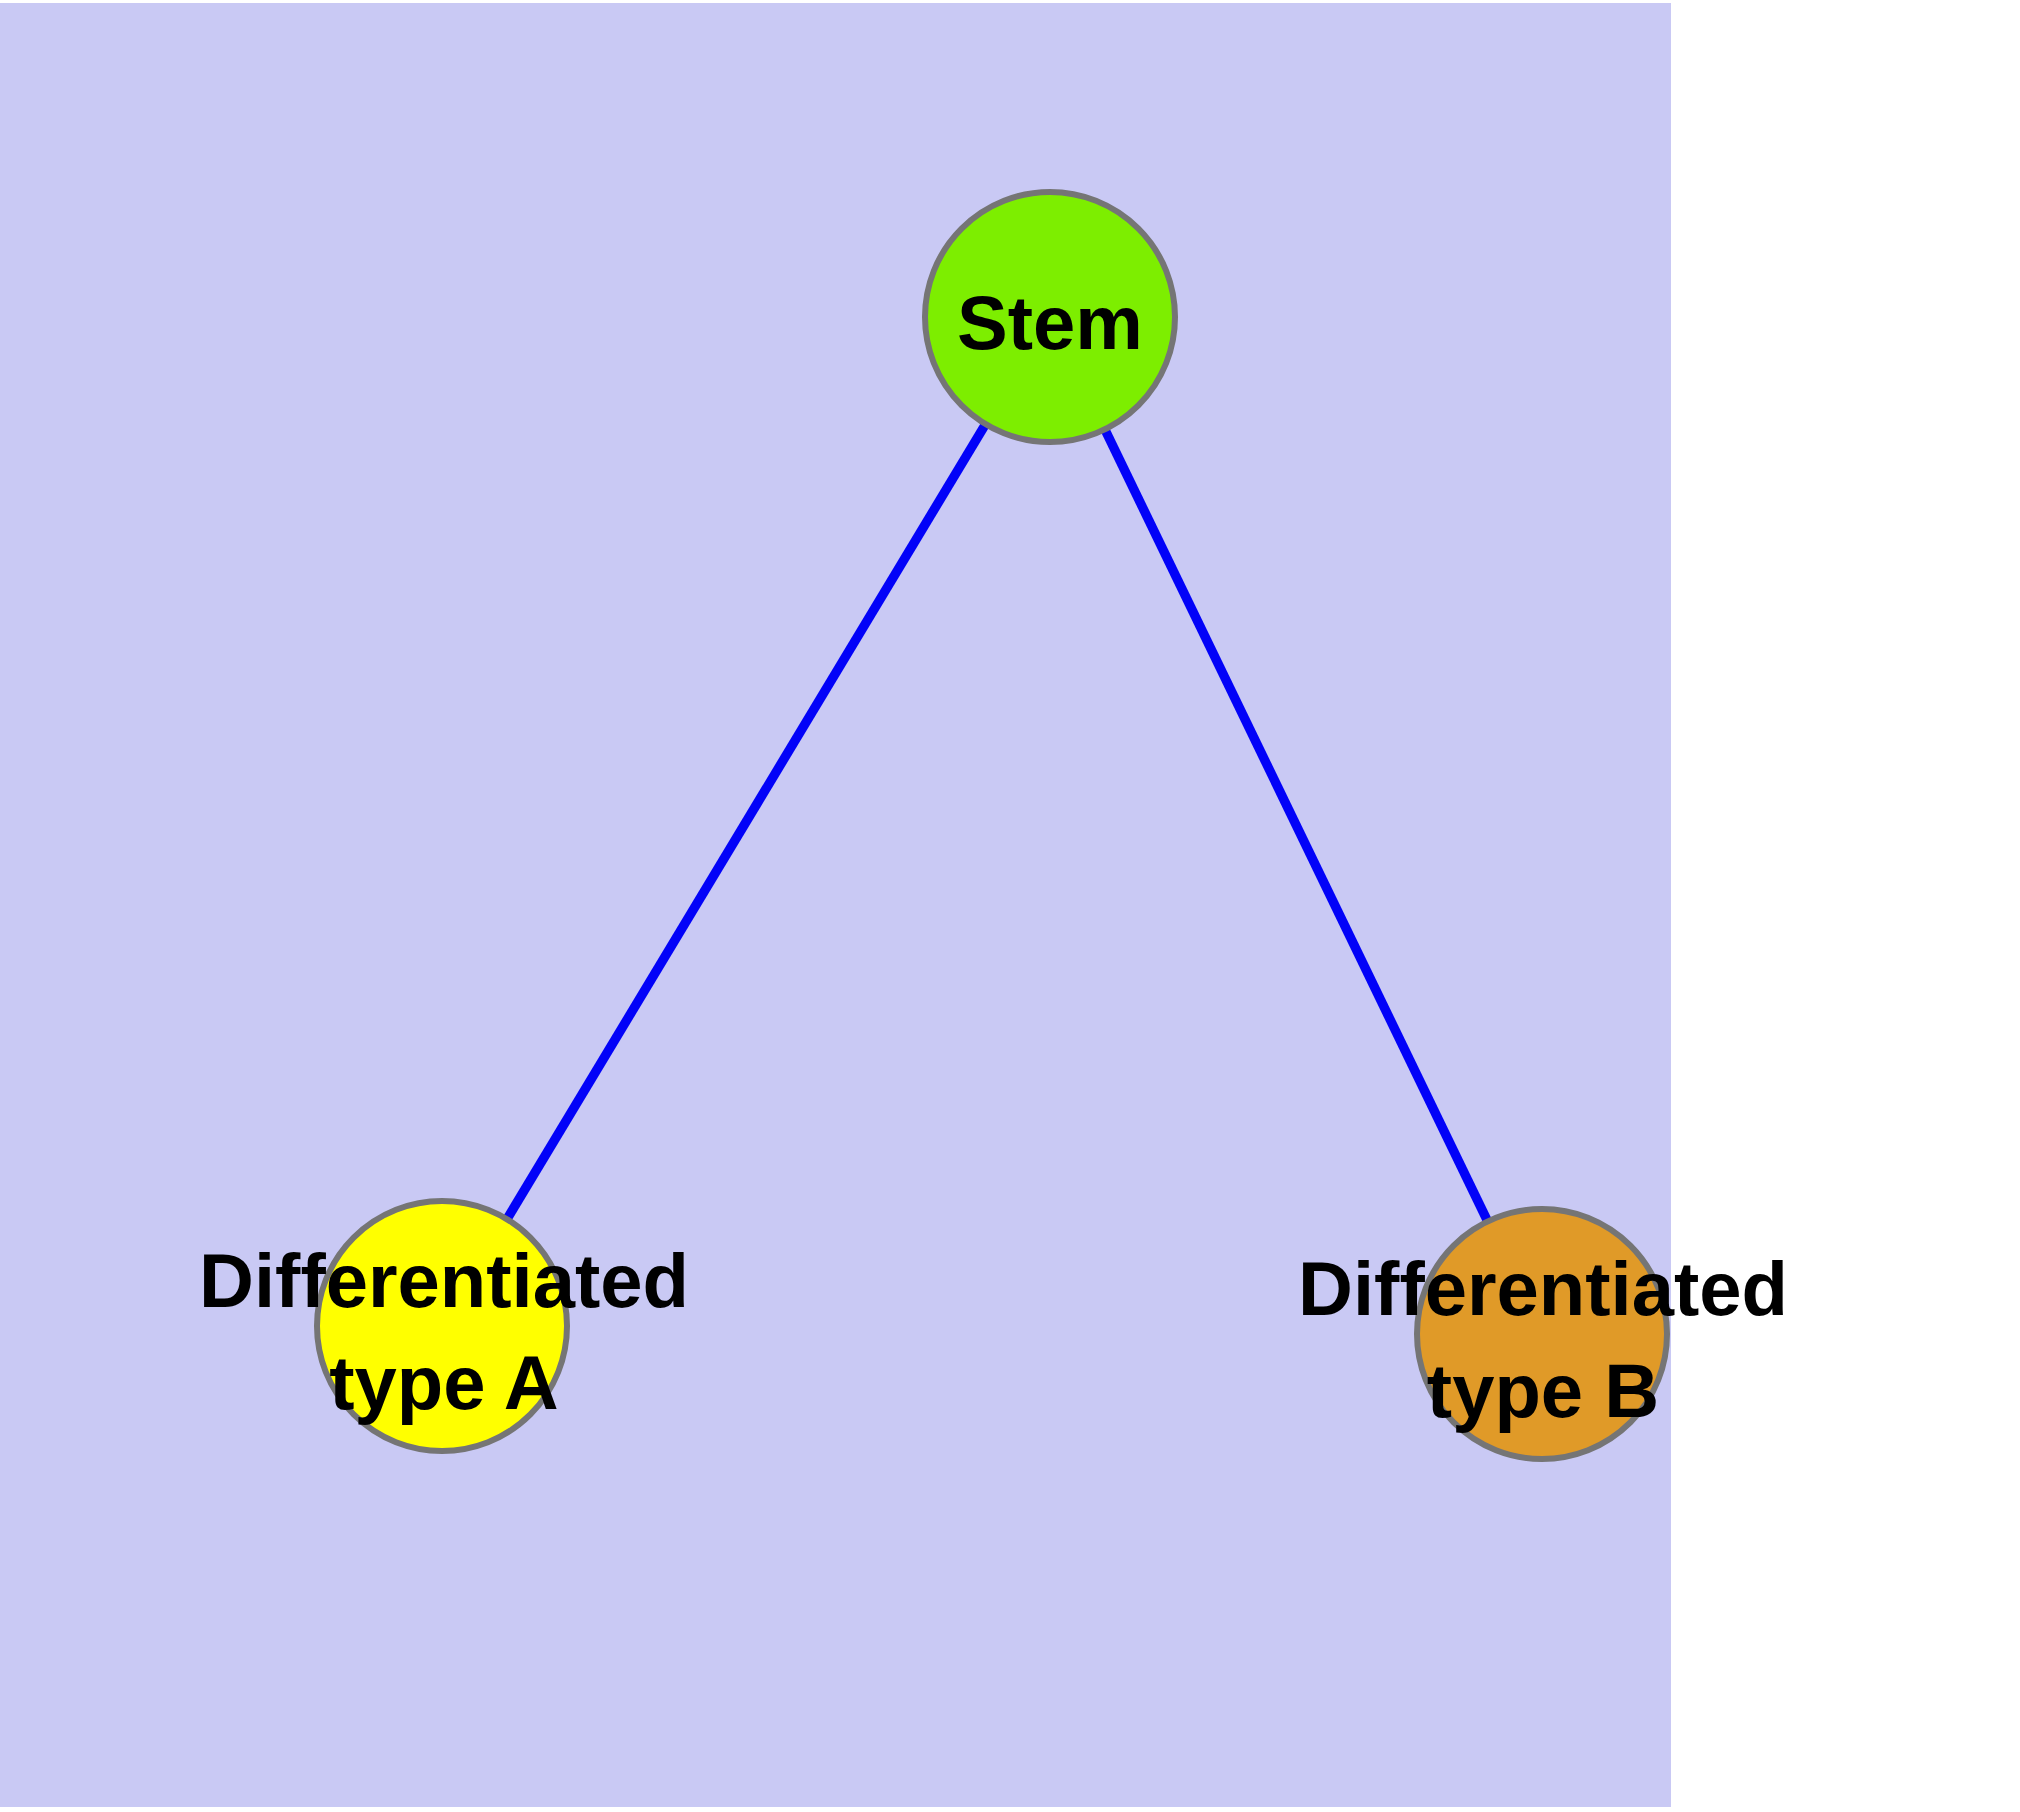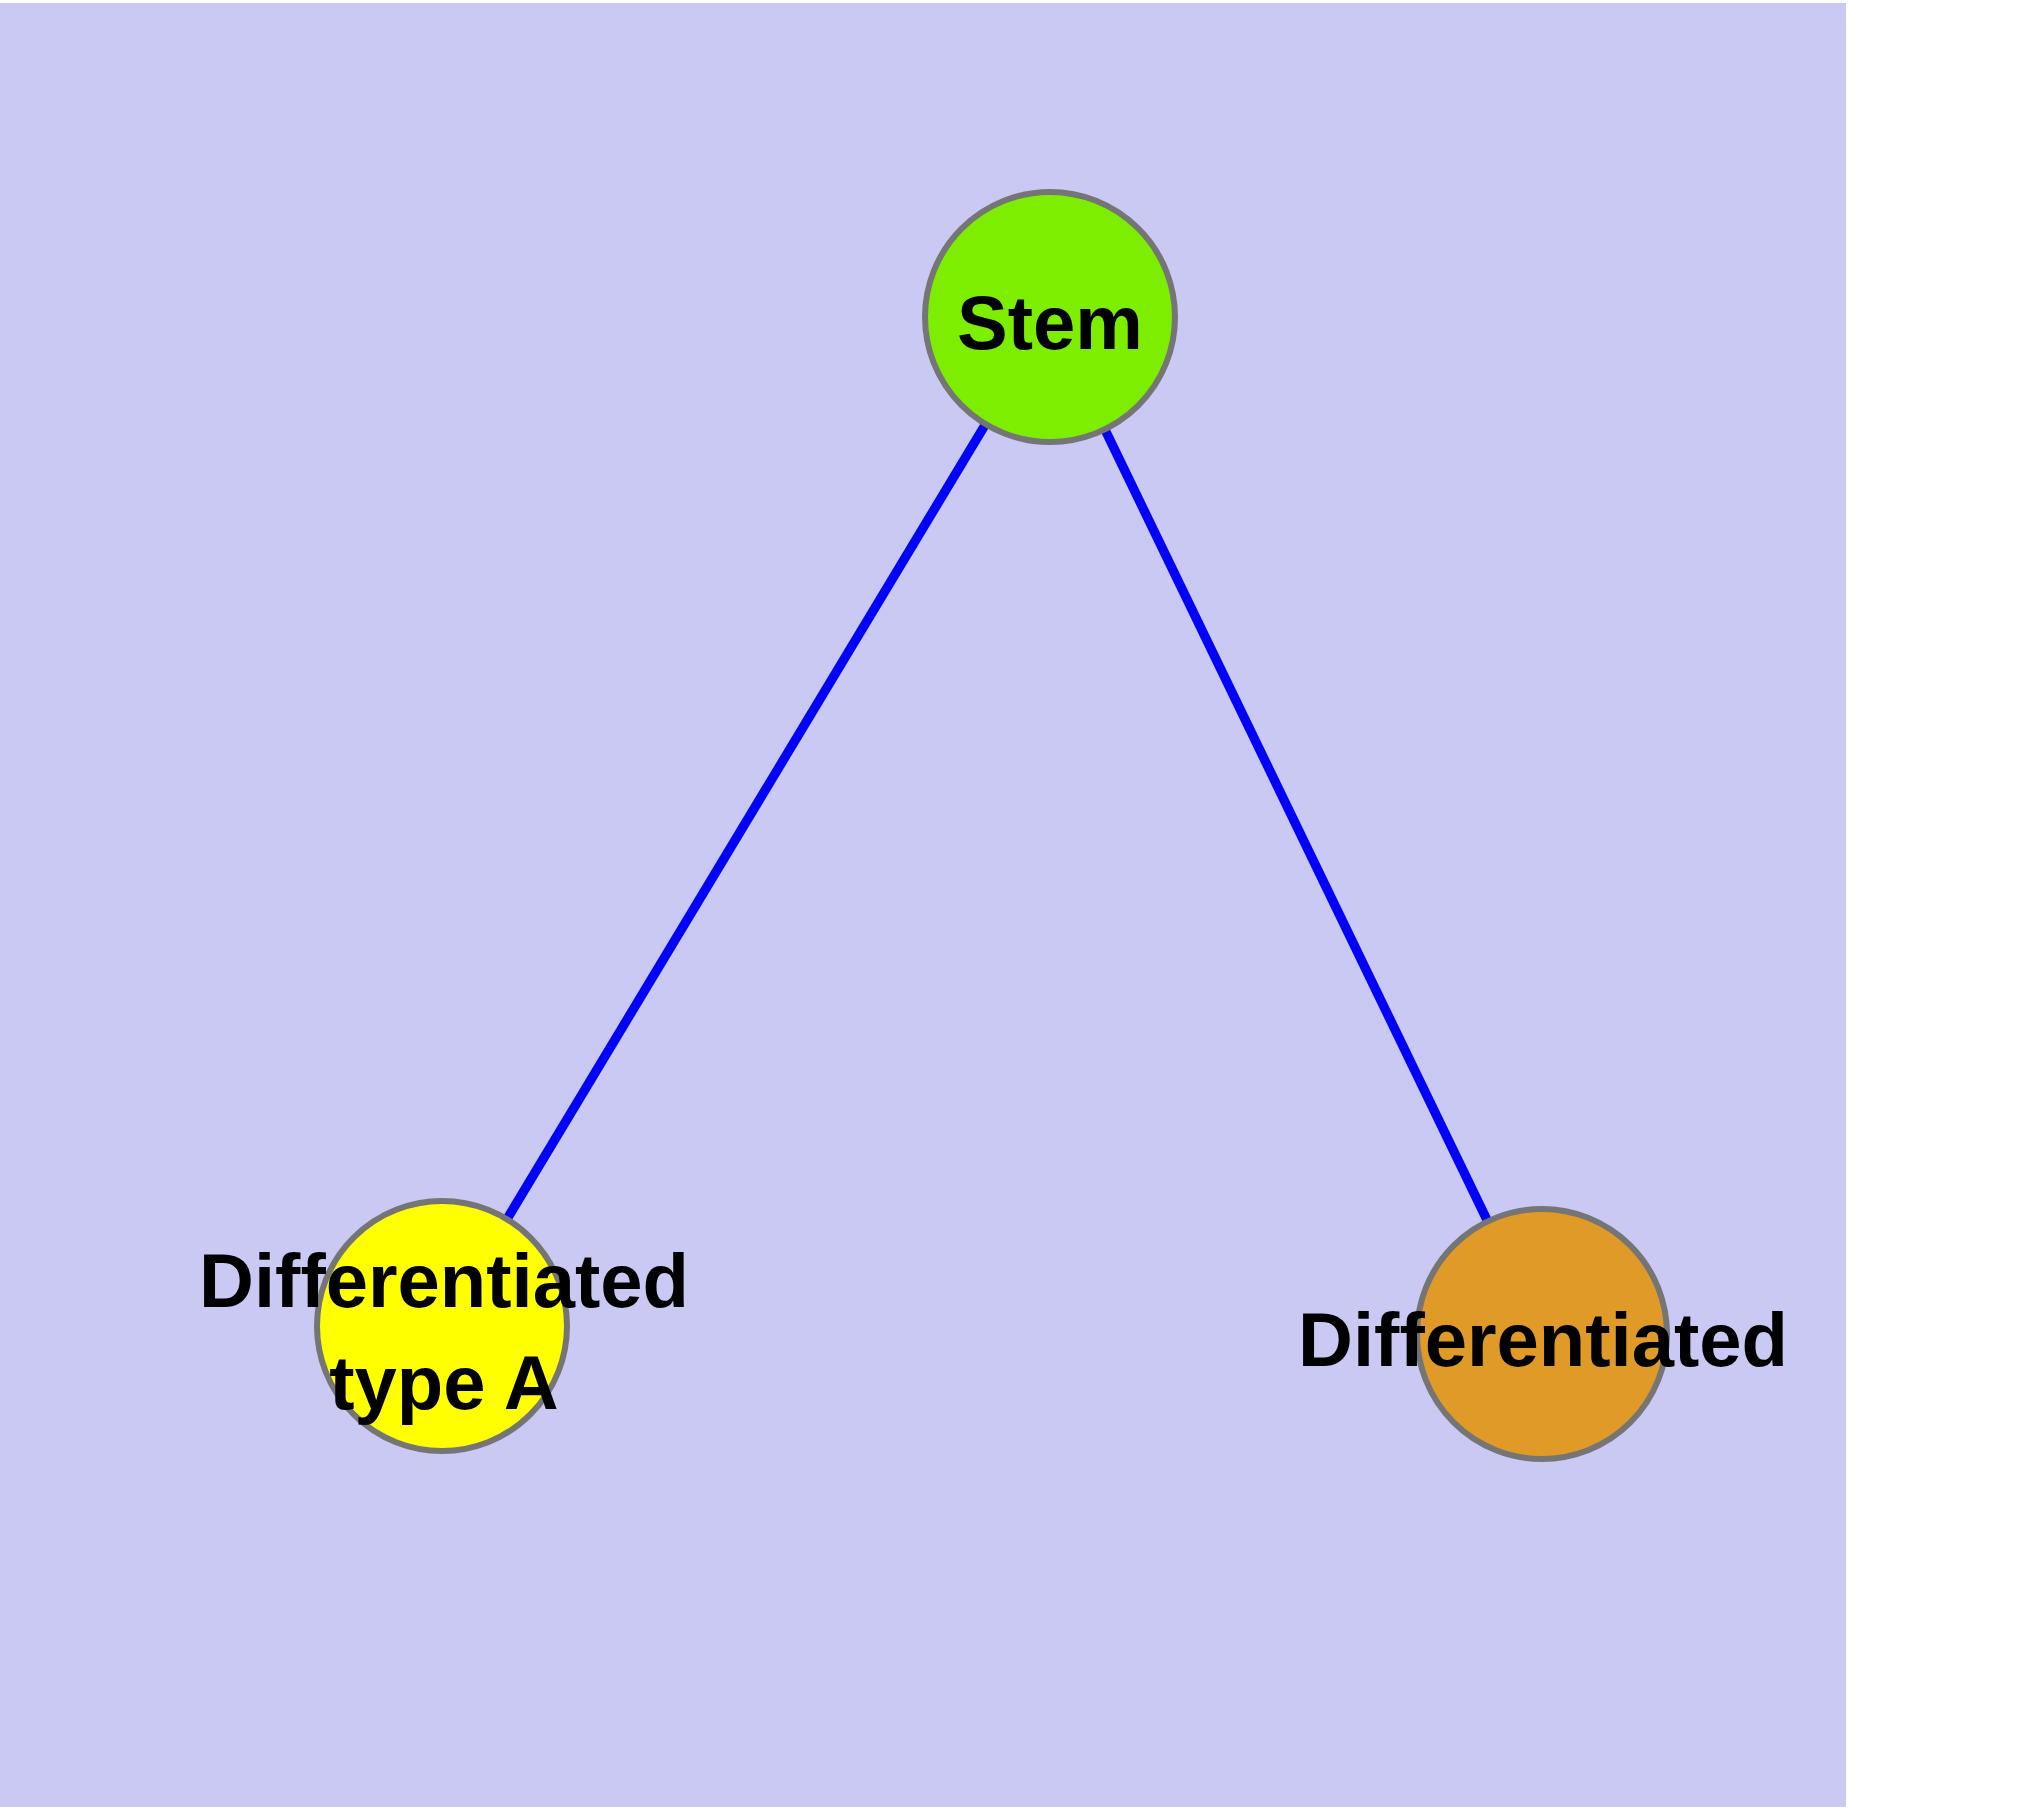--- a/index.html
+++ b/index.html
@@ -8,21 +8,21 @@
     background: #ffffff;
     width: 2021px;
     height: 1812px;
     overflow: hidden;
     font-family: "Liberation Sans", sans-serif;
   }
   .canvas {
     position: absolute;
     left: 0;
     top: 3.4px;
-    width: 1846px;
+    width: 1671px;
     height: 1804px;
   }
   .edge-layer {
     position: absolute;
     left: 0;
     top: 0;
     width: 2021px;
     height: 1804px;
   }
   .node {
@@ -70,16 +70,17 @@
 
   <div class="node-label stem">Stem</div>
 
   <div class="node-label typeA">
     <span class="label-line">Differentiated</span>
     <span class="label-line">type A</span>
   </div>
 
   <div class="node-label typeB">
     <span class="label-line">Differentiated</span>
+    <span class="label-line">type B</span>
   </div>
 
 </div>
 
 
 </body></html>

